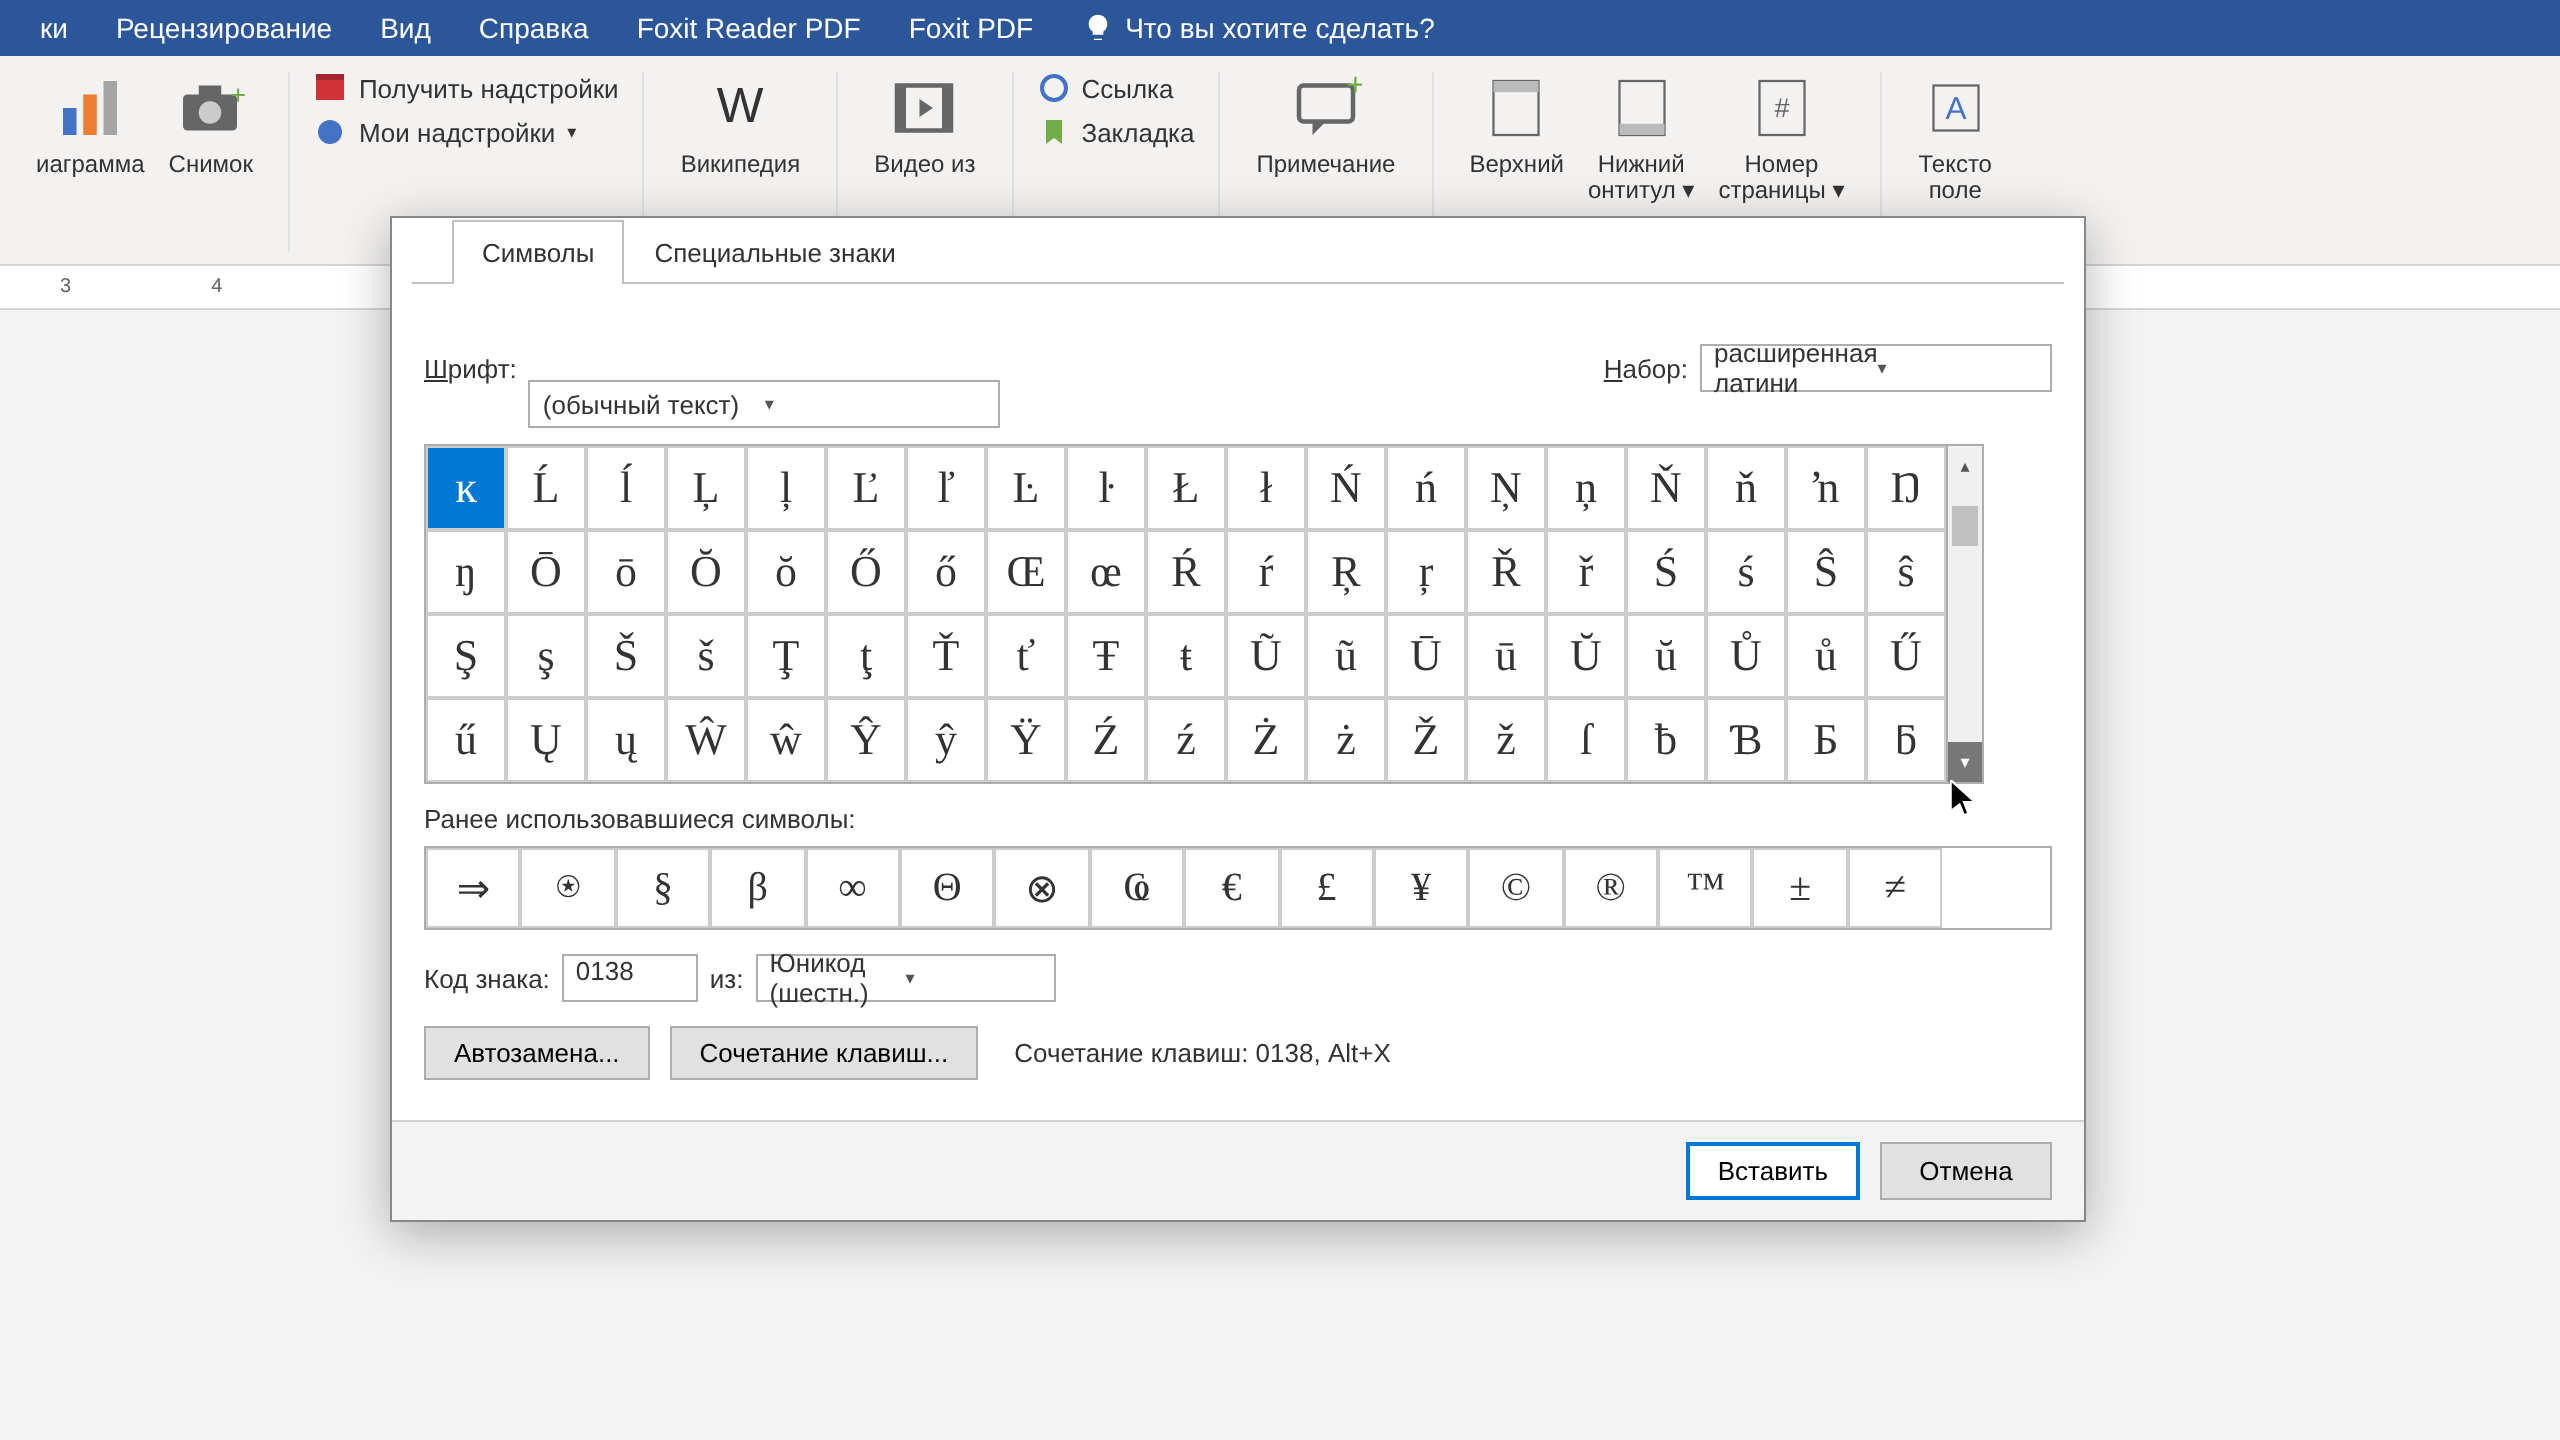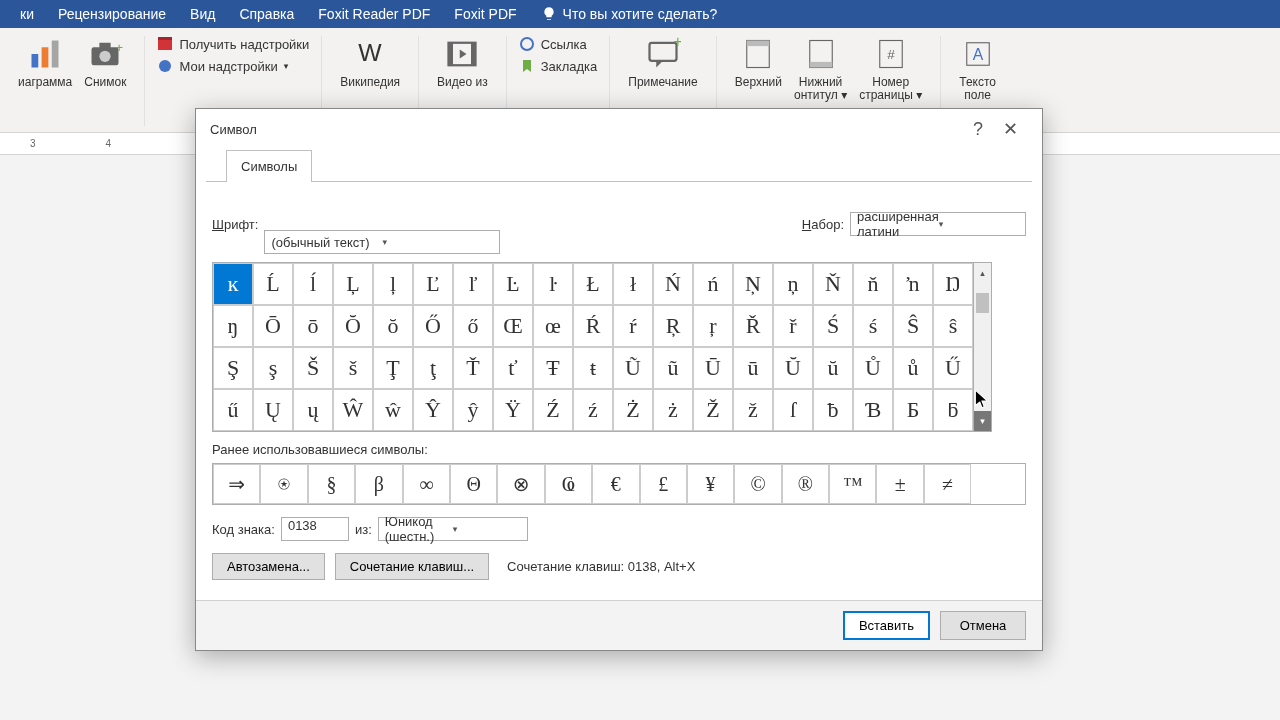--- a/index.html
+++ b/index.html
@@ -222,28 +222,24 @@
 
 <div class="ruler">
   <span>3</span>
   <span>4</span>
   <span style="margin-left:680px">12</span>
   <span>13</span>
   <span>14</span>
 </div>
 
 <div class="dialog">
-  <div class="dlg-title">
-    <span>Символ</span>
-    <button>?</button>
-    <button>✕</button>
-  </div>
 
   <div class="dlg-tabs">
     <div class="active">Символы</div>
+    <div>Специальные знаки</div>
   </div>
 
   <div class="dlg-inner">
     <div class="row">
       <label><span class="underline">Ш</span>рифт:</label>
       <div class="sel" style="width:236px;margin-left:6px;margin-top:36px;">
         <span>(обычный текст)</span>
           <span class="caret">▾</span>
       </div>
       <div style="flex:1"></div>

